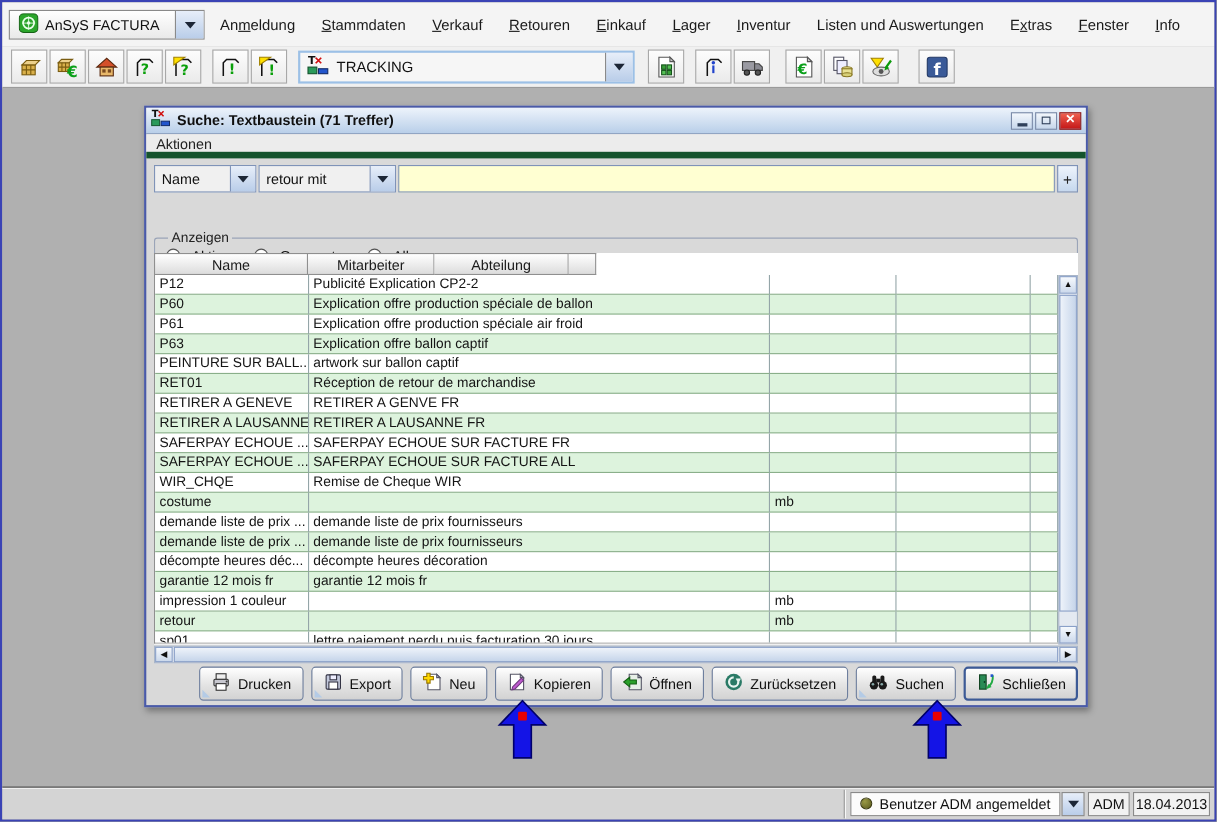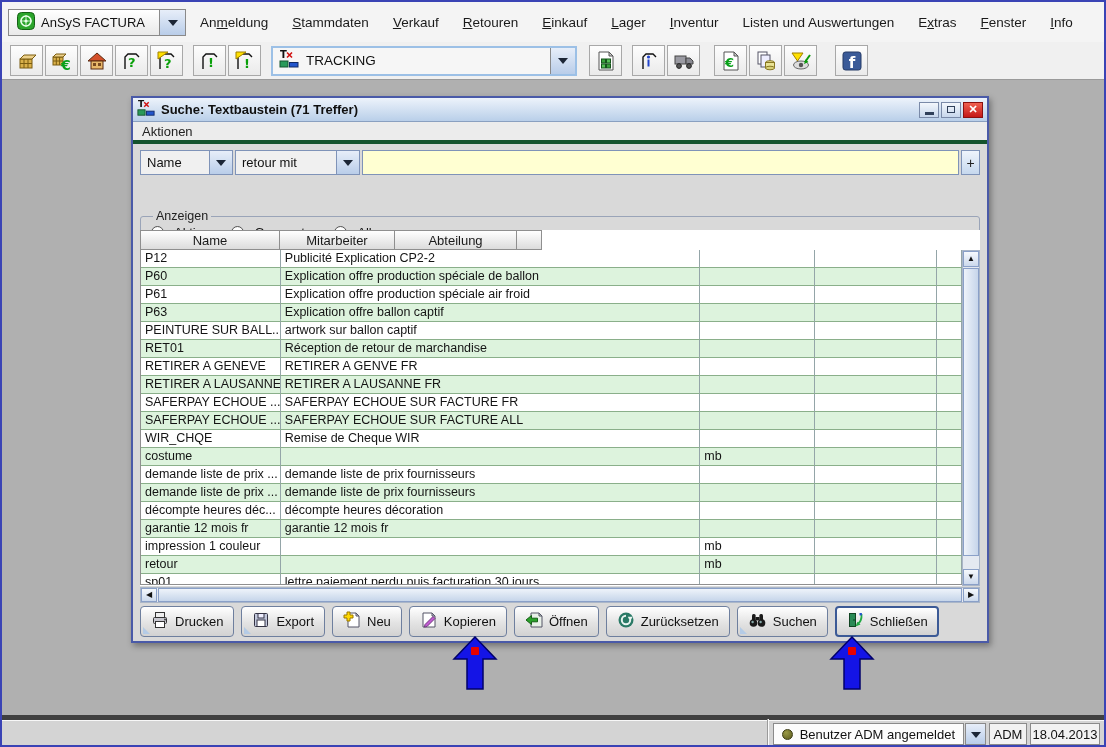--- a/index.html
+++ b/index.html
@@ -61,21 +61,21 @@
   .dlg-title { font-size:13px; font-weight:bold; color:#101010; margin-left:6px; flex:1; }
   .winbtn {
     width:20px; height:16px; margin-left:2px; border:1px solid #7a8aa8;
     background:linear-gradient(#f3f7fc,#c7d7ec); display:flex; align-items:center; justify-content:center;
   }
   .winbtn .dash { width:9px; height:3px; background:#30405a; margin-top:7px; }
   .winbtn .boxbox { width:8px; height:7px; border:1.5px solid #30405a; }
   .winbtn.close { background:linear-gradient(#f06050,#c41818); border-color:#8a1010; color:#fff; font-weight:bold; font-size:11px; line-height:1; }
   .dlg-menubar {
     position:absolute; left:0; top:24px; width:100%; height:22px;
-    background:#ececec; border-bottom:4px solid #14532d;
+    background:#ececec; border-bottom:6px solid #14532d;
     display:flex; align-items:center; padding-left:9px; font-size:13px; color:#222;
   }
   
   .search-row { position:absolute; left:7px; top:52px; width:840px; height:25px; display:flex; }
   .combo { display:flex; align-items:stretch; height:25px; border:1px solid #7f93b8; background:#f0f0f0; margin-right:2px; }
   .combo .val { display:flex; align-items:center; padding:0 6px; font-size:13px; color:#111; }
   .combo .combo-arrow-btn { width:23px; border-left:1px solid #7f93b8; }
   .combo.field-combo .val { width:68px; }
   .combo.op-combo .val { width:100px; }
   .search-input {
@@ -136,41 +136,41 @@
     background:linear-gradient(90deg,#eef3fa,#c6d5ea); border:1px solid #8aa0c8;
   }
   .hscroll { position:absolute; left:7px; top:489px; width:840px; height:16px; background:#e4e9f1; border:1px solid #aab6c8; }
   .hscroll .left { left:0; top:0; width:16px; height:14px; }
   .hscroll .right { left:auto; right:0; top:0; width:16px; height:14px; }
   .hthumb {
     position:absolute; left:17px; top:0; width:804px; height:14px;
     background:linear-gradient(#eef3fa,#c6d5ea); border:1px solid #8aa0c8;
   }
   
-  .btn-row { position:absolute; left:7px; top:508px; width:840px; height:31px; display:flex; justify-content:flex-start; gap:7px; }
+  .btn-row { position:absolute; left:7px; top:508px; width:840px; height:31px; display:flex; justify-content:flex-end; gap:7px; }
   .btn {
     position:relative; height:31px; padding:0 10px;
     border:1px solid #6e7f9e; border-radius:4px;
     background:linear-gradient(#ffffff,#e3e3e3 55%,#d2d2d2);
     display:flex; align-items:center; gap:6px;
     font:13px "Liberation Sans",sans-serif; color:#111; cursor:default;
   }
   .btn.default { border:2px solid #3c5a96; padding:0 9px; }
   .btn.corner::after {
     content:""; position:absolute; left:2px; bottom:2px; width:0; height:0;
     border-bottom:7px solid #b4cbe6; border-right:7px solid transparent;
   }
   
   .ann-arrow { position:absolute; width:46px; height:54px; }
   
   .statusbar {
     position:absolute; left:0; bottom:0; width:100%; height:30px;
-    background:#d4d4d4; border-top:5px solid #404040;
+    background:#d4d4d4; border-top:1px solid #404040;
     box-shadow:inset 0 1px 0 #f8f8f8;
-    display:flex; align-items:flex-end;
+    display:flex; align-items:center;
   }
   .sb-sep { margin-left:auto; width:1px; height:26px; background:#9a9a9a; box-shadow:1px 0 0 #fbfbfb; }
   .user-combo {
     margin-left:5px; height:22px; display:flex; align-items:center; gap:7px;
     border:1px solid #8a8a8a; background:#fcfcfc; padding:0 8px; font-size:13px; color:#111;
   }
   .status-dot { width:11px; height:11px; border-radius:50%; background:radial-gradient(circle at 35% 30%, #9a9a46, #5a5a1e); border:1px solid #3c3c14; }
   .sb-arrow-btn {
     margin-left:1px; width:21px; height:22px; border:1px solid #8a8a8a;
     background:linear-gradient(#e7eef9,#b9cde9); display:flex; align-items:center; justify-content:center;

